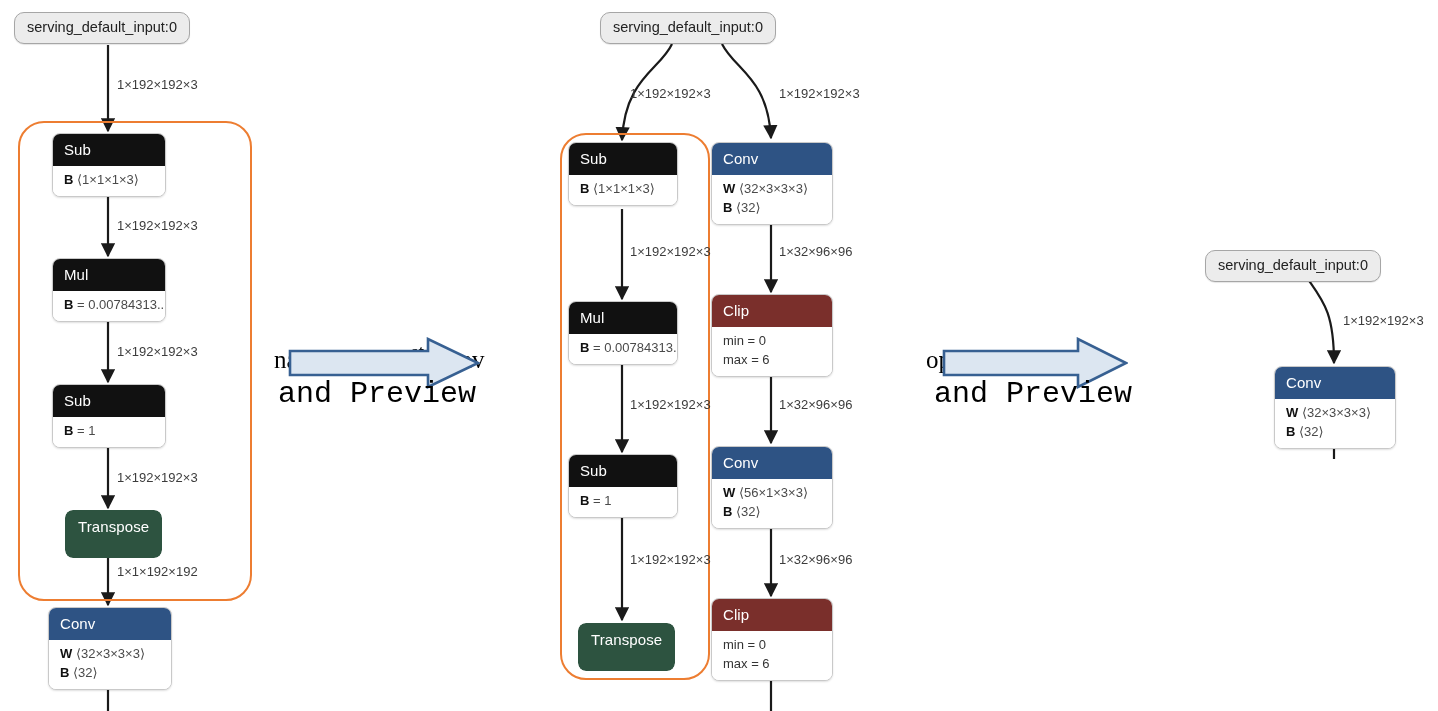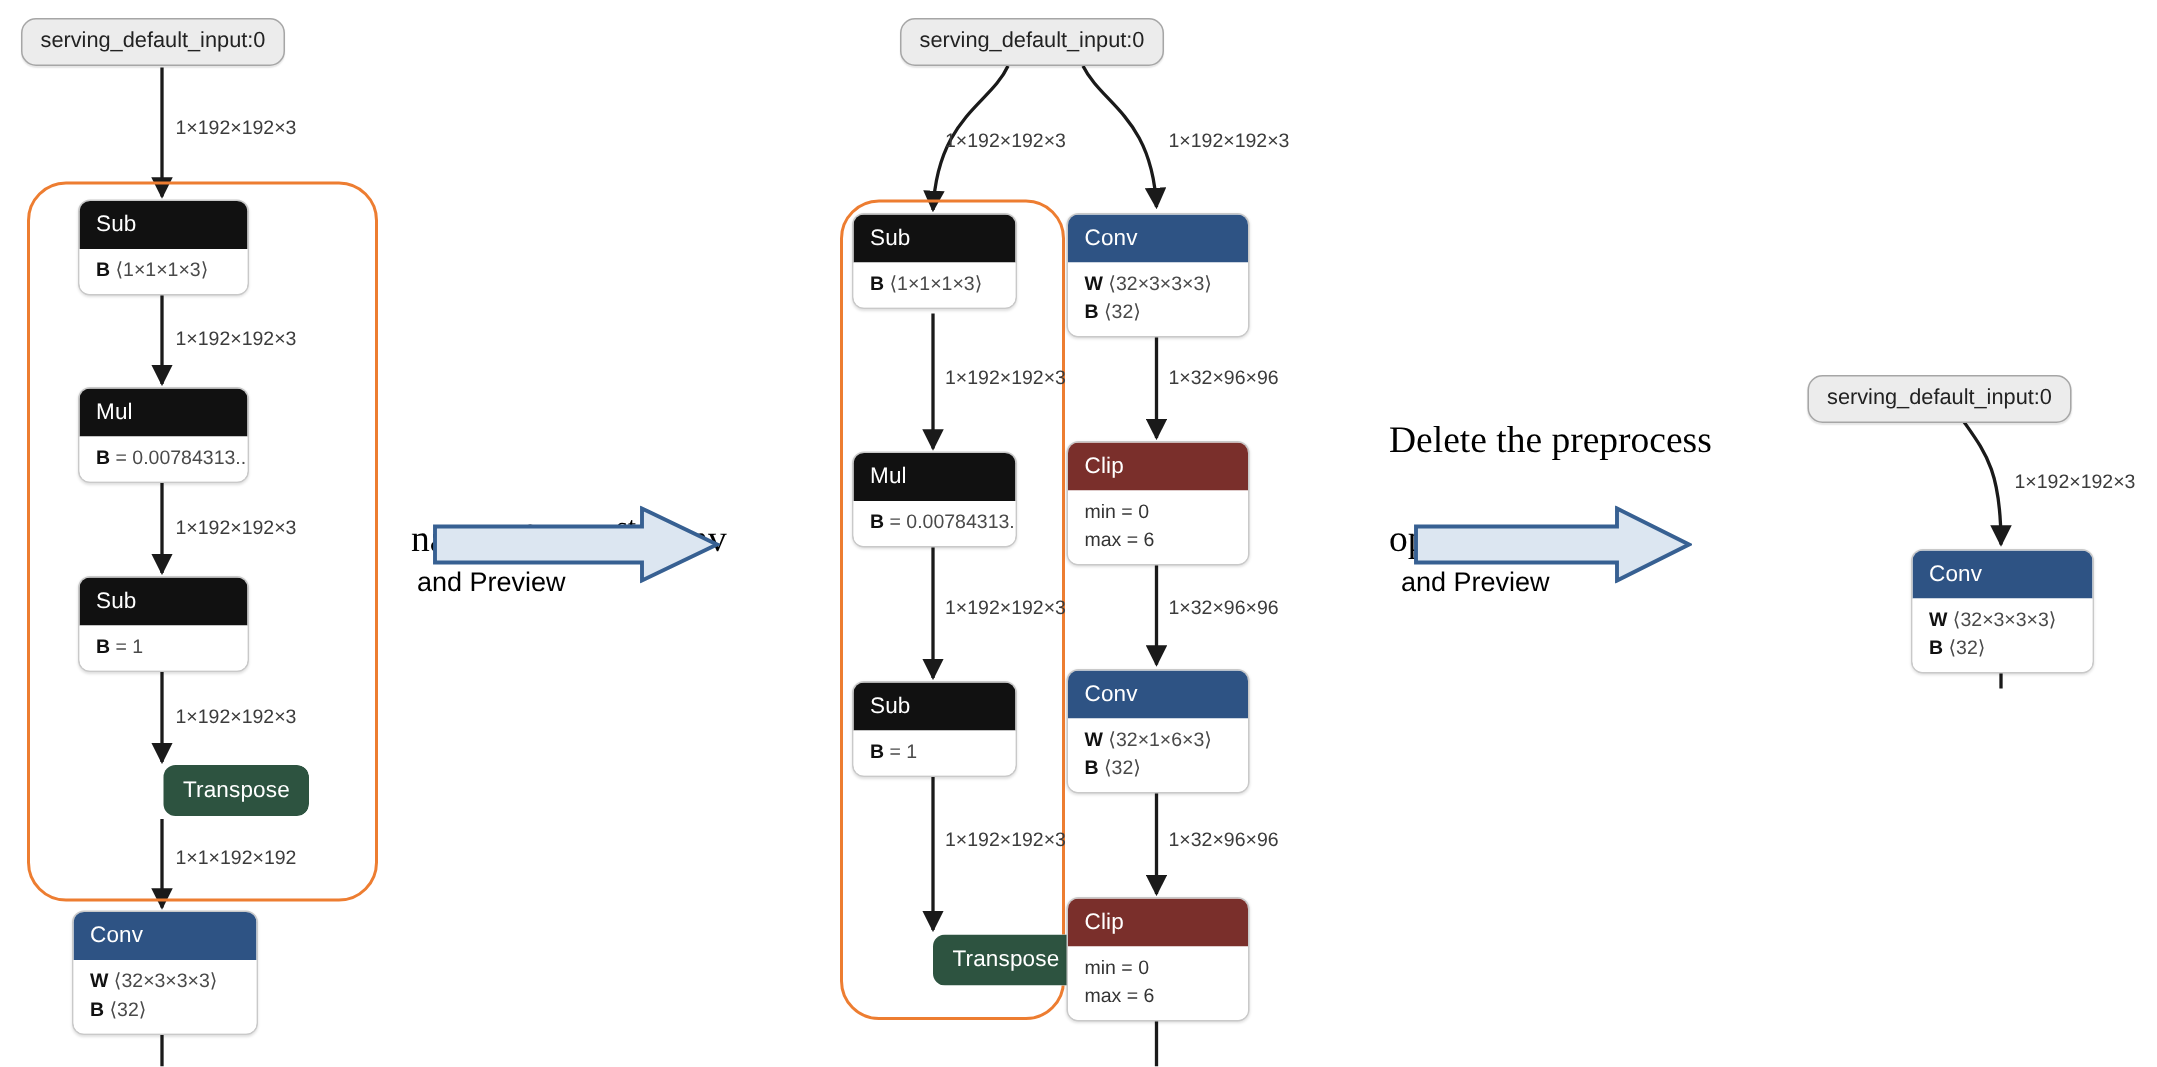--- a/index.html
+++ b/index.html
@@ -64,23 +64,22 @@
     line-height:1.45;
     white-space:nowrap;
   }
   .op-row b{font-weight:bold;color:#111;}
   .op-row .ang{color:#4a4a4a;}
 
   
   .op-node.single{border:none;box-shadow:none;}
   .op-node.single .op-head{
     border-radius:8px;
-    padding:9px 13px 10px 13px;
+    padding:9px 13px 24px 13px;
     font-size:15px;
-    margin-left:44px;
   }
 
   
   .edge-label{
     position:absolute;
     font-size:13px;
     color:#3c3c3c;
     line-height:1;
     white-space:nowrap;
   }
@@ -90,22 +89,22 @@
     position:absolute;
     font-family:"Liberation Serif", serif;
     font-size:25px;
     color:#000000;
     line-height:1.22;
     white-space:pre-line;
   }
   .annot .sup{font-size:20px;vertical-align:super;}
   .annot-sub{
     position:absolute;
-    font-family:Liberation Sans, sans-serif;
-    font-size:18px;
+    font-family:Liberation Mono, monospace;
+    font-size:30px;
     color:#000000;
     line-height:1;
     white-space:nowrap;
   }
   .block-arrow{position:absolute;}
 </style>
 </head>
 <body>
 
 <div class="stage">
@@ -251,37 +250,37 @@
       <div class="op-row">min = 0</div>
       <div class="op-row">max = 6</div>
     </div>
   </div>
 
   <div class="edge-label" style="left:779px;top:398px;">1×32×96×96</div>
 
   <div class="op-node" style="left:711px;top:446px;width:120px;">
     <div class="op-head" style="background:#2E5384;">Conv</div>
     <div class="op-body">
-      <div class="op-row"><b>W</b><span class="ang">  ⟨32×1×6×3⟩</span></div>
+      <div class="op-row"><b>W</b><span class="ang">  ⟨56×1×3×3⟩</span></div>
       <div class="op-row"><b>B</b><span class="ang">  ⟨32⟩</span></div>
     </div>
   </div>
 
   <div class="edge-label" style="left:779px;top:553px;">1×32×96×96</div>
 
   <div class="op-node" style="left:711px;top:598px;width:120px;">
     <div class="op-head" style="background:#7A2F2B;">Clip</div>
     <div class="op-body">
       <div class="op-row">min = 0</div>
       <div class="op-row">max = 6</div>
     </div>
   </div>
 
   <div class="annot" style="left:926px;top:248px;">
-    <span>Delete the preprocess</span><br>
+    <br>
     <span>operators</span><span class="sup"></span><span></span>
   </div>
 
   <svg class="block-arrow" style="left:942px;top:337px;" width="186" height="52" viewBox="0 0 186 52">
     <path d="M2,14 L136,14 L136,2 L184,26 L136,50 L136,38 L2,38 Z" fill="#DCE6F1" stroke="#376092" stroke-width="2.6" stroke-linejoin="miter"></path>
   </svg>
 
   <div class="annot-sub" style="left:934px;top:379px;">and Preview</div>
 
   <div class="io-node" style="left:1205px;top:250px;">serving_default_input:0</div>

